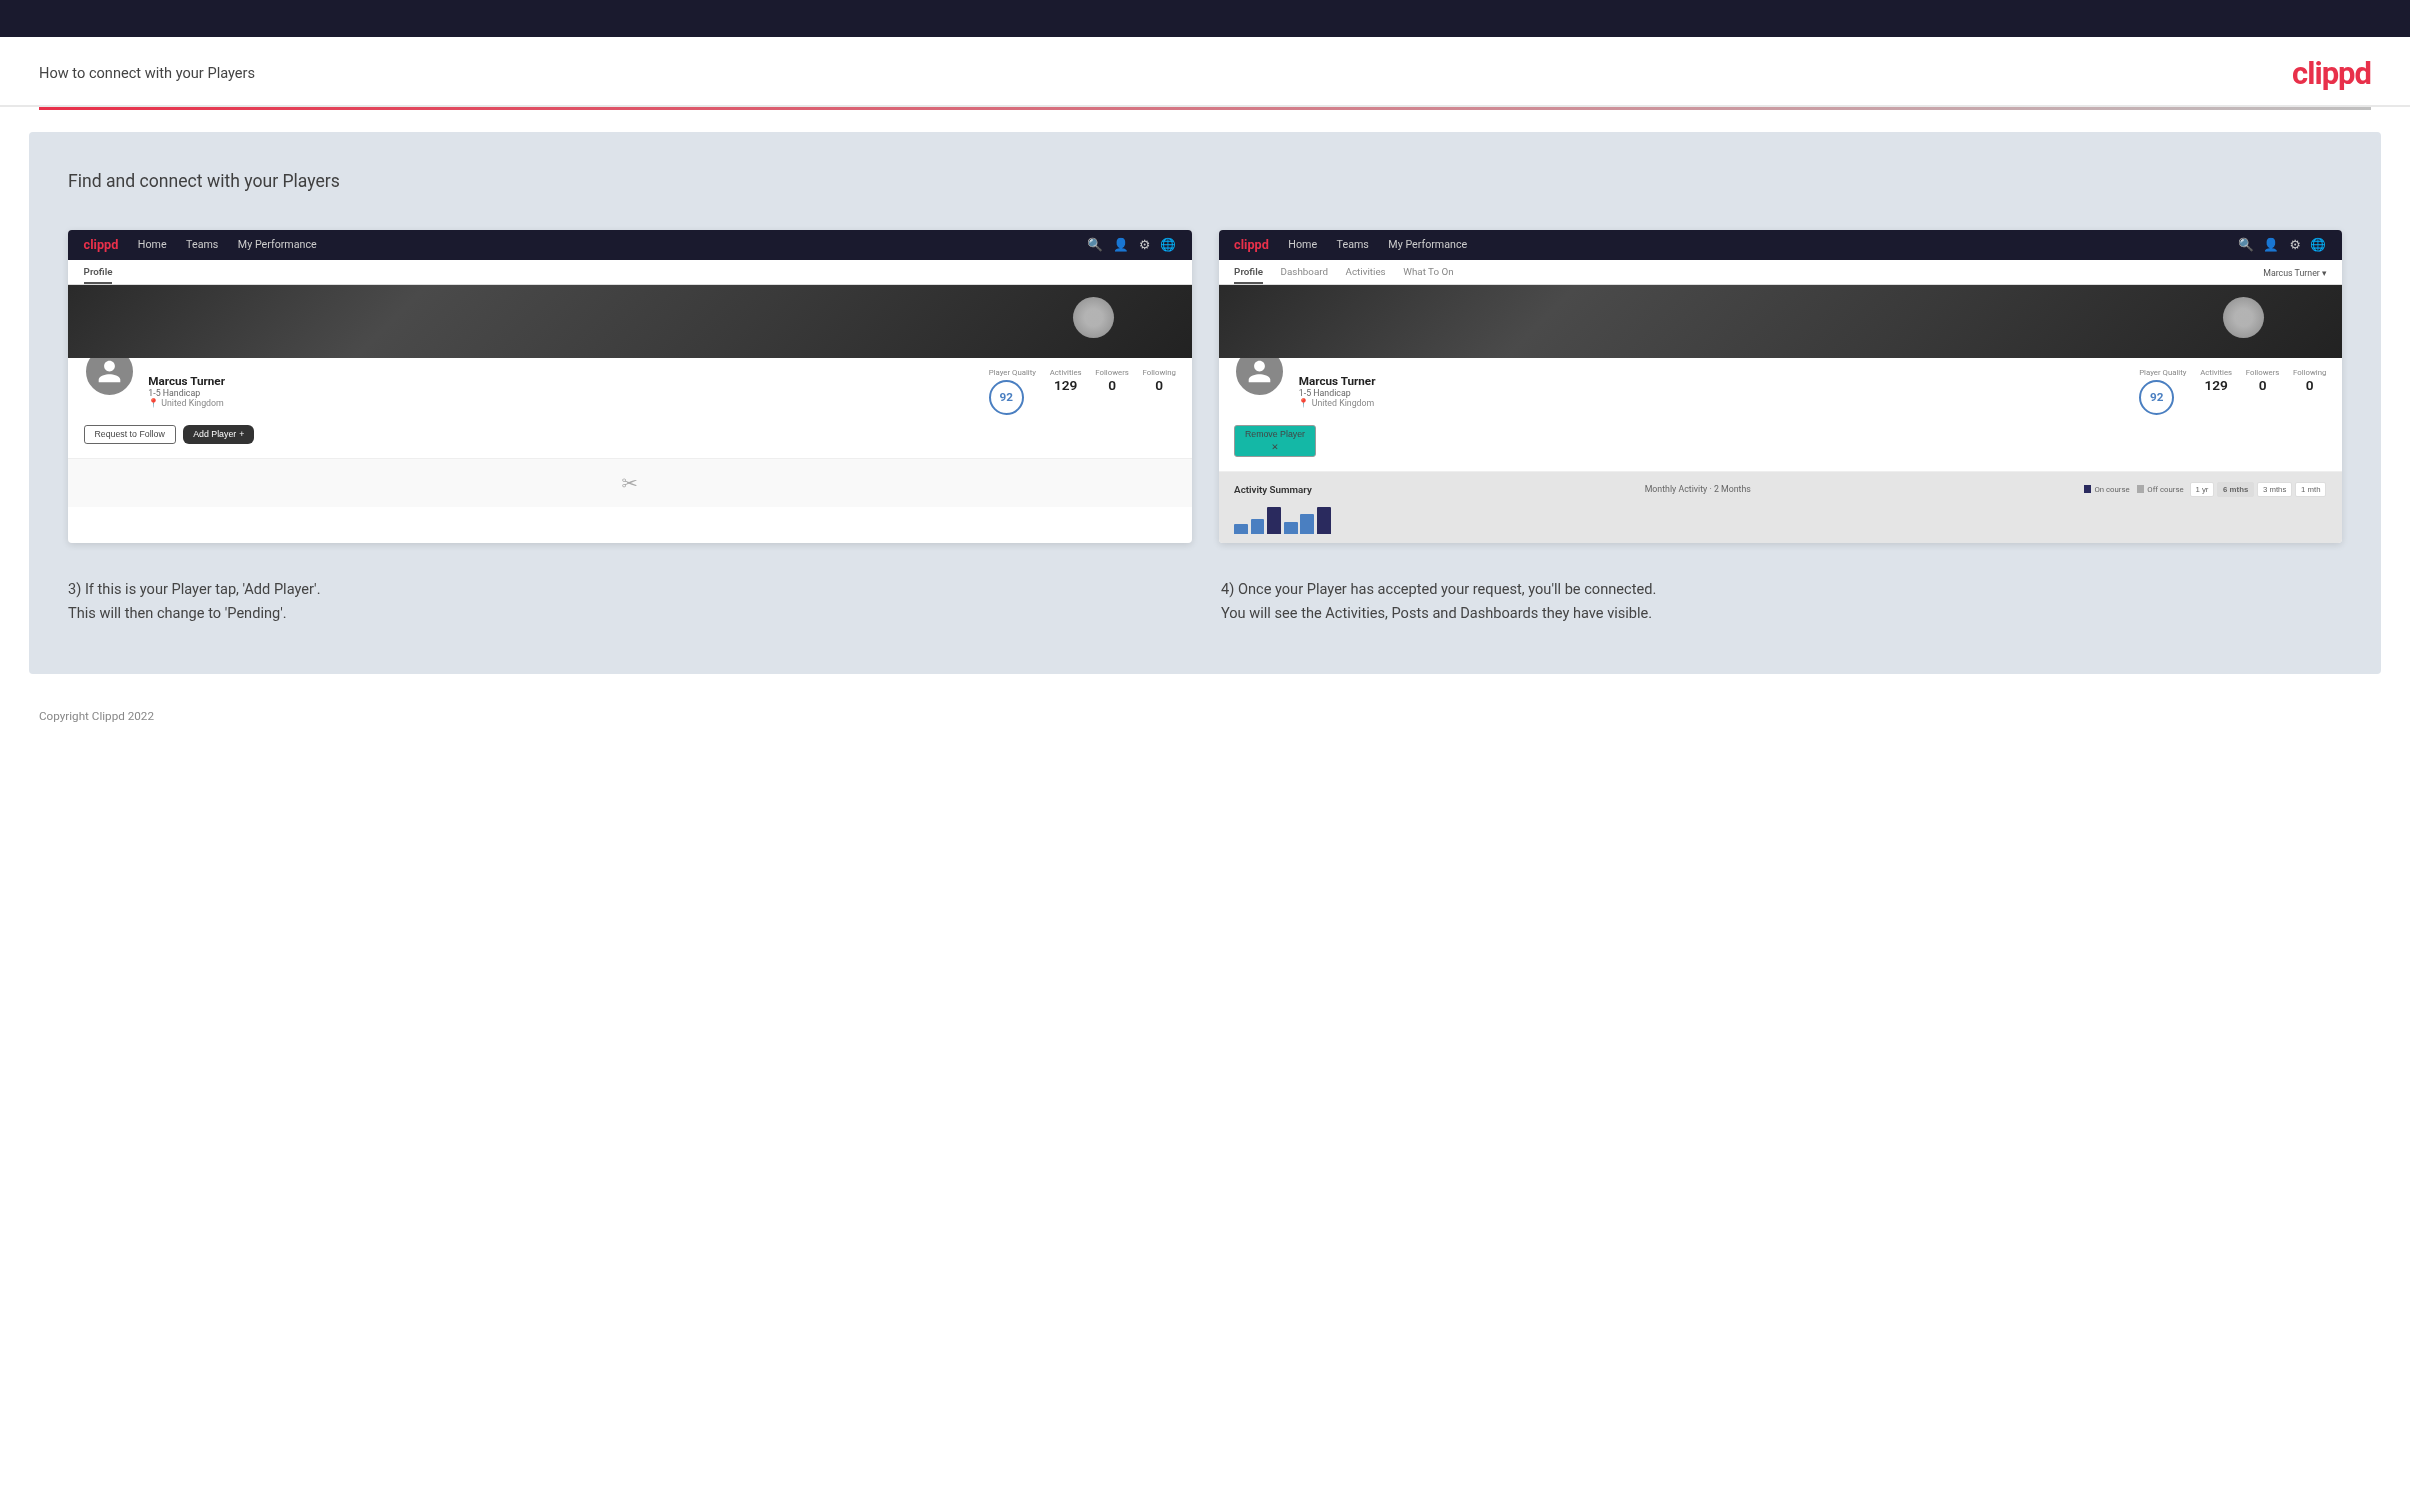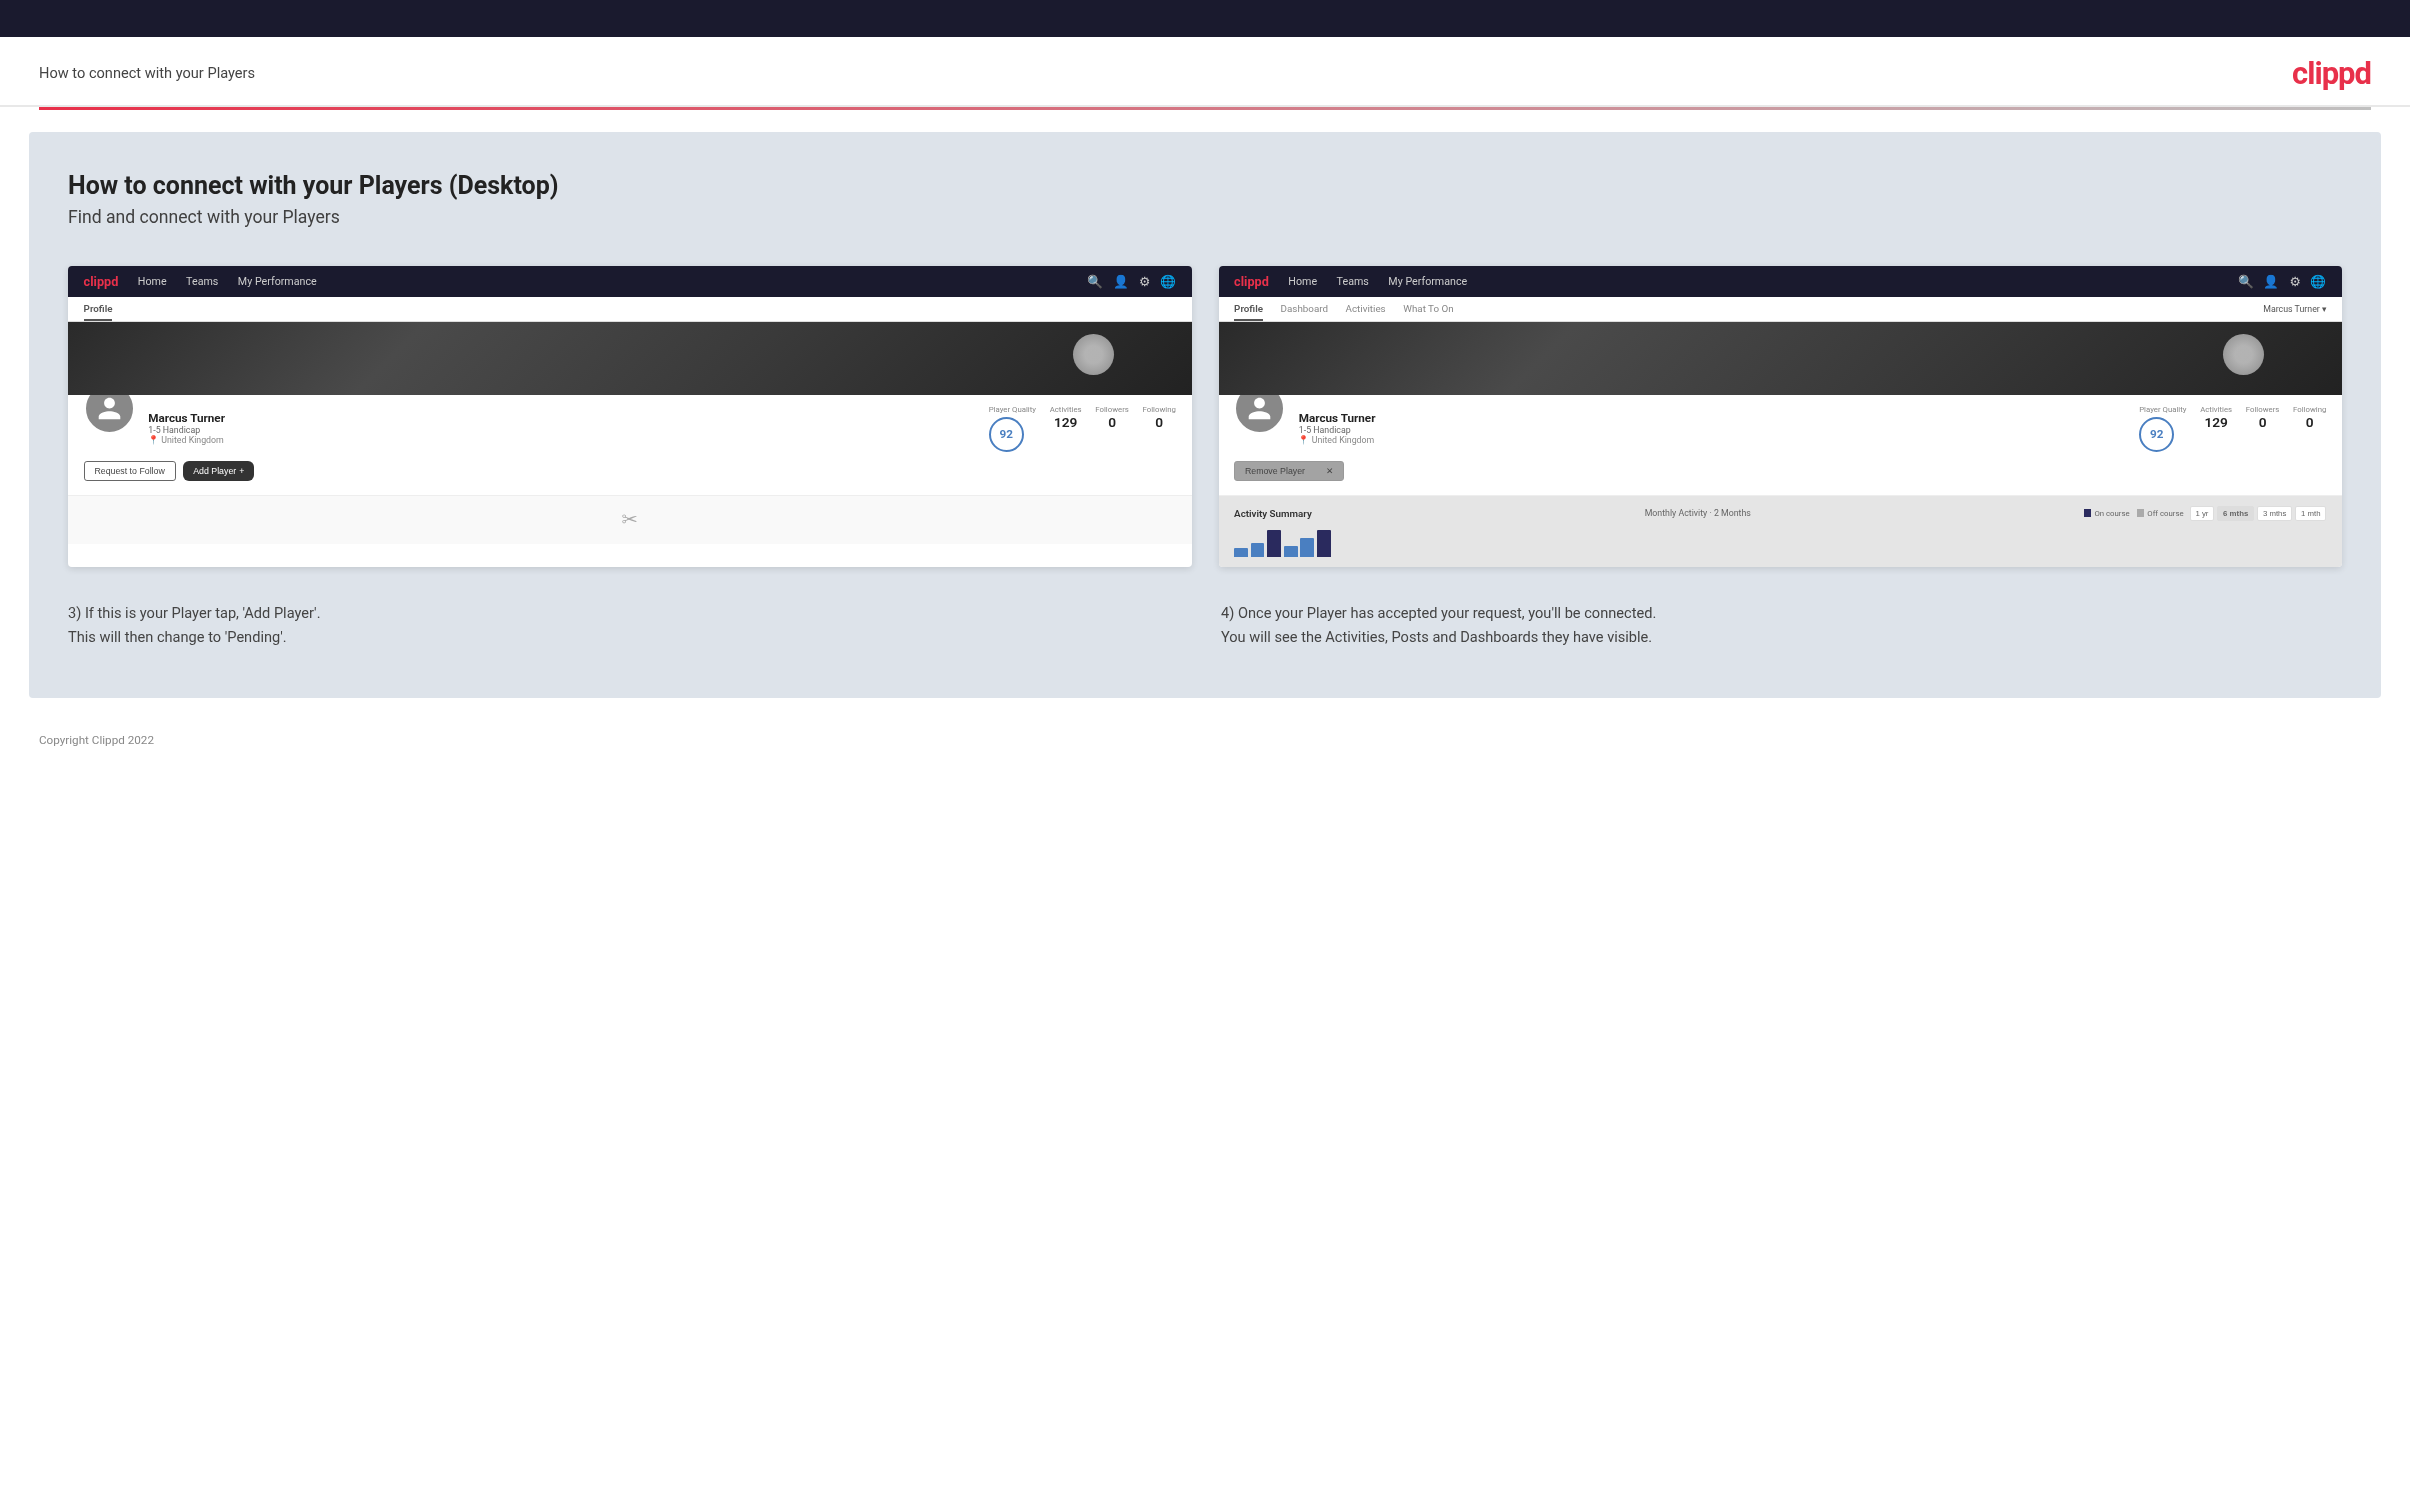--- a/index.html
+++ b/index.html
@@ -247,24 +247,25 @@
       display: flex;
       align-items: center;
       gap: 2.9px;
     }
     .mock-btn-remove {
       font-size: 8.8px;
       padding: 3.9px 9.8px;
       border: 1px solid #999;
       border-radius: 2.9px;
       color: #444;
-      background: #a3a3a3;
-      display: flex;
-      align-items: center;
-      gap: 21px;
+      background: #14b8a6;
+      display: flex;
+      align-items: center;
+      gap: 3px;
+      flex-direction: column;
     }
 
     
     .mock-scissors-area {
       background: #f9f9f9;
       height: 49px;
       display: flex;
       align-items: center;
       justify-content: center;
       border-top: 1px solid #eee;
@@ -389,21 +390,20 @@
 <div class="top-bar"></div>
 
 <div class="page-header">
   <span class="page-header-title">How to connect with your Players</span>
   <span class="clippd-logo">clippd</span>
 </div>
 
 <div class="accent-line"></div>
 
 <div class="main-content">
-  <div class="main-title">How to connect with your Players (Desktop)</div>
   <div class="main-subtitle">Find and connect with your Players</div>
 
   <div class="screenshots-row">
 
     <div class="screenshot-panel">
 
       <div class="mock-navbar">
         <span class="mock-logo">clippd</span>
         <span class="mock-nav-item">Home</span>
         <span class="mock-nav-item">Teams</span>

